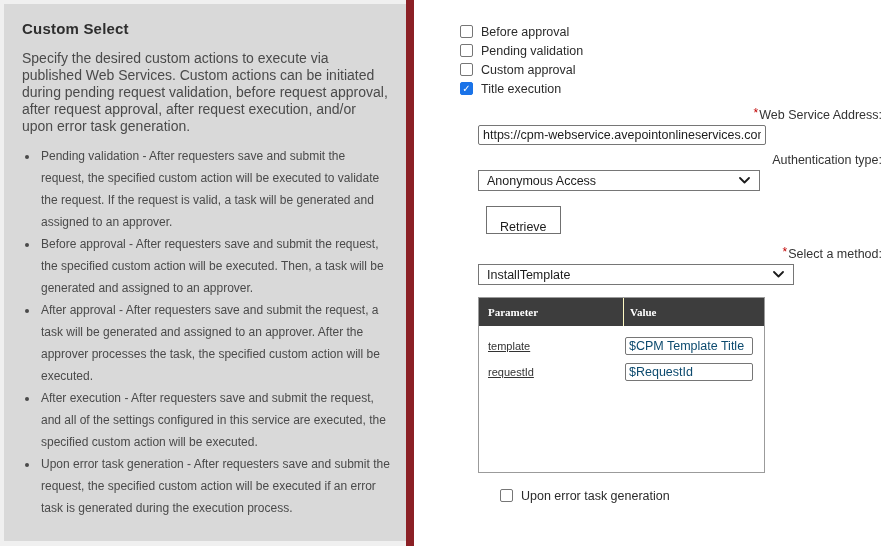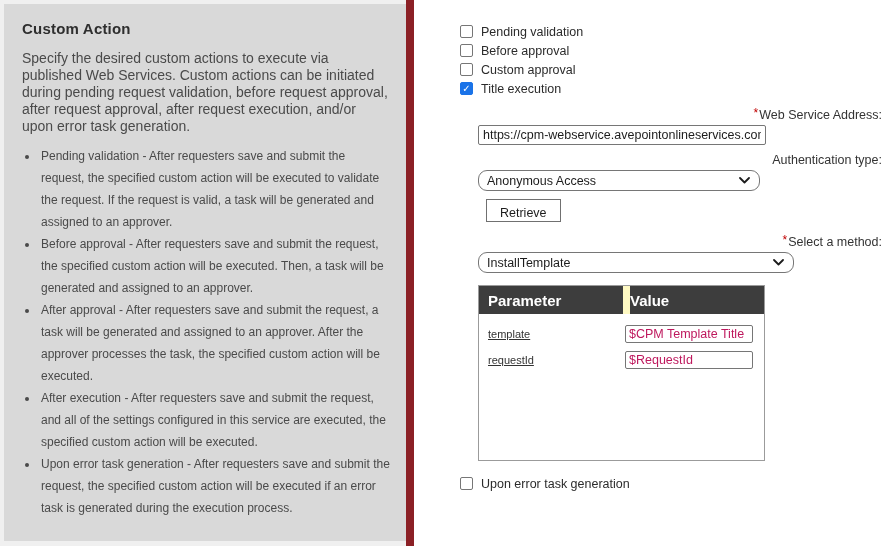--- a/index.html
+++ b/index.html
@@ -42,75 +42,75 @@
 
   .sub-form { margin:10px 0 0 18px; }
   .field-label { font-size:12.5px; color:#333; margin-bottom:3px;text-align:right; }
   .req { color:#c00000; font-size:12px; position:relative; top:-2px; margin-right:1px; }
 
   .text-input {
     display:block; width:288px; height:20px; border:1px solid #767676; border-radius:2px;
     font-family:inherit; font-size:12.5px; color:#1c1c1c; padding:0 4px; margin-bottom:8px; background:#fff;
   }
   .select-box {
-    width:282px; height:21px; border:1px solid #767676; border-radius:9px; background:#fff;
+    width:282px; height:21px; border:1px solid #767676; border-radius:0; background:#fff;
     display:flex; align-items:center; justify-content:space-between;
     padding:0 9px 0 8px; font-size:12.5px; color:#1c1c1c; margin-bottom:7px; cursor:default;
   }
   .select-box.narrow { width:316px; }
   .chevron svg { display:block; }
 
   .btn {
-    margin:1px 0 13px 8px; height:23px; padding:6px 13px; background:#fff;
+    margin:8px 0 13px 8px; height:23px; padding:13px 13px; background:#fff;
     border:1px solid #707070; font-family:inherit; font-size:12.5px; color:#1c1c1c; cursor:default;
   }
 
   .param-table { margin-top:12px; width:287px; height:176px; border:1px solid #9b9b9b; background:#fff; }
-  .pt-header { display:flex; background:#3d3d3d; color:#fff; height:28px; font-size:15px; font-weight:700; }
+  .pt-header { display:flex; background:#3d3d3d; color:#fff; height:28px; font-size:11px; font-weight:700;font-family:Liberation Serif, serif; }
   .pt-hcell { display:flex; align-items:center; height:100%; }
   .pt-hcell.c1 { width:144px; padding-left:9px; }
-  .pt-hcell.c2 { flex:1; border-left:7px solid #fef9c3; }
+  .pt-hcell.c2 { flex:1; padding-left:6px; border-left:1px solid #fef9c3; }
   .pt-body { padding-top:7px; }
   .pt-row { display:flex; align-items:center; height:26px; }
   .pt-param { width:146px; padding-left:9px; font-size:11px; color:#333;text-decoration:underline; }
   .pt-value-input {
     width:128px; height:18px; border:1px solid #767676; border-radius:2px;
-    font-family:inherit; font-size:12.5px; color:#be185d; padding:0 3px; background:#fff;
+    font-family:inherit; font-size:12.5px; color:#0c4a6e; padding:0 3px; background:#fff;
   }
-  .error-row { margin-top:13px; }
+  .error-row { margin-top:13px;margin-left:40px; }
 </style>
 </head>
 <body>
 
 <div class="page">
 
   <aside class="left-panel">
-    <div class="panel-title">Custom Action</div>
+    <div class="panel-title">Custom Select</div>
     <p class="panel-desc">Specify the desired custom actions to execute via published Web Services. Custom actions can be initiated during pending request validation, before request approval, after request approval, after request execution, and/or upon error task generation.</p>
     <ul class="panel-bullets">
       <li>Pending validation - After requesters save and submit the request, the specified custom action will be executed to validate the request. If the request is valid, a task will be generated and assigned to an approver.</li>
       <li>Before approval - After requesters save and submit the request, the specified custom action will be executed. Then, a task will be generated and assigned to an approver.</li>
       <li>After approval - After requesters save and submit the request, a task will be generated and assigned to an approver. After the approver processes the task, the specified custom action will be executed.</li>
       <li>After execution - After requesters save and submit the request, and all of the settings configured in this service are executed, the specified custom action will be executed.</li>
       <li>Upon error task generation - After requesters save and submit the request, the specified custom action will be executed if an error task is generated during the execution process.</li>
     </ul>
   </aside>
 
   <div class="red-bar"></div>
   <div class="divider-arrow"></div>
 
   <main class="right-panel">
 
     <div class="cb-row">
       <span class="cb"></span>
-      <span>Pending validation</span>
+      <span>Before approval</span>
     </div>
     <div class="cb-row">
       <span class="cb"></span>
-      <span>Before approval</span>
+      <span>Pending validation</span>
     </div>
     <div class="cb-row">
       <span class="cb"></span>
       <span>Custom approval</span>
     </div>
     <div class="cb-row">
       <span class="cb checked">
         <span class="check-glyph">✓</span>
       </span>
       <span>Title execution</span>

